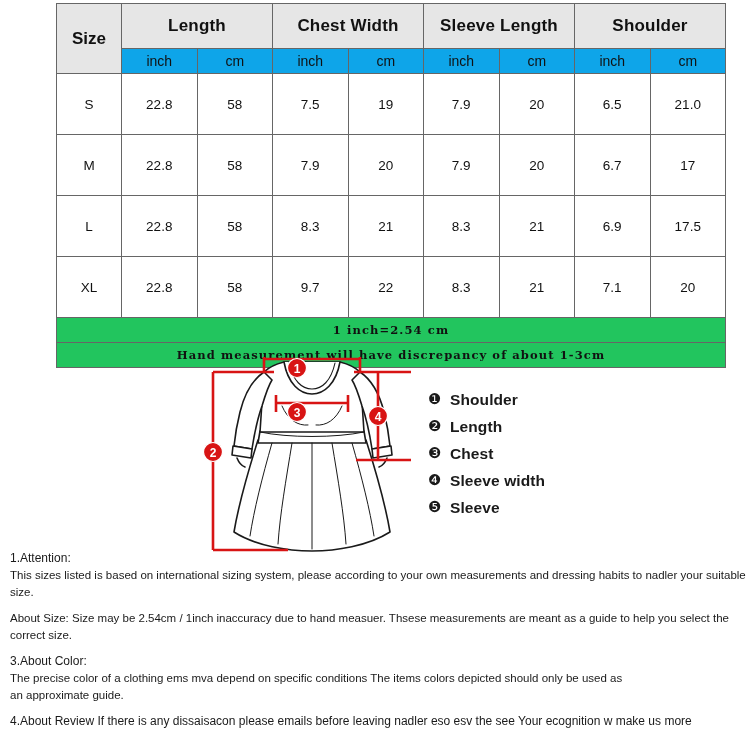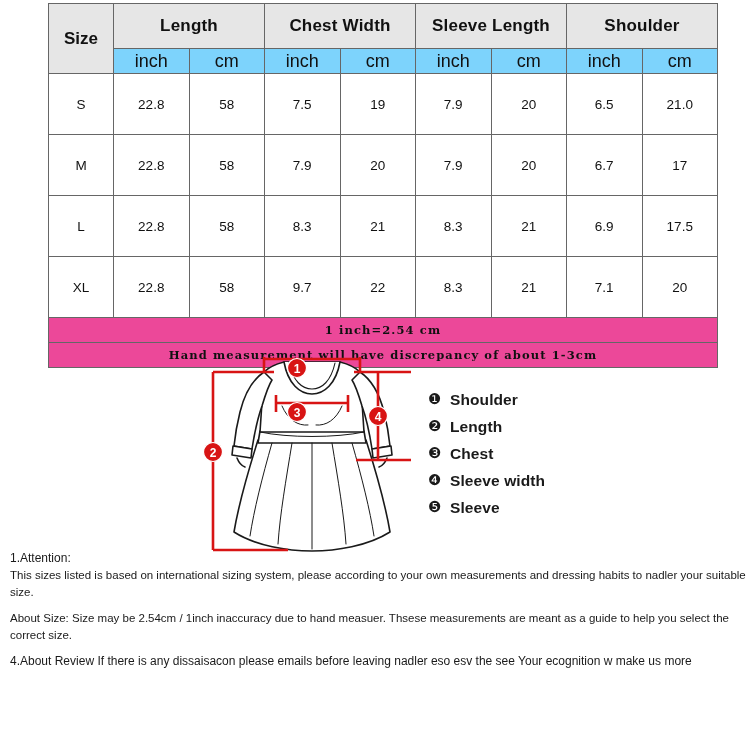--- a/index.html
+++ b/index.html
@@ -12,21 +12,21 @@
     height: 750px;
     position: relative;
     font-family: "Liberation Sans", sans-serif;
     color: #111111;
     overflow: hidden;
   }
 
   
   #size-table-wrap {
     position: absolute;
-    left: 48px;
+    left: 56px;
     top: 3px;
     width: 654px;
   }
   table.size-table {
     border-collapse: collapse;
     width: 654px;
     table-layout: fixed;
   }
   table.size-table th,
   table.size-table td {
@@ -41,34 +41,34 @@
     font-weight: bold;
     height: 42px;
     letter-spacing: 0.2px;
   }
   th.size-head {
     background: #e6e6e6;
     font-size: 17px;
     font-weight: bold;
   }
   th.unit-head {
-    background: #7dd3fc;
-    font-size: 18px;
+    background: #0ea5e9;
+    font-size: 14px;
     font-weight: normal;
     height: 22px;
   }
   td.data-cell {
     height: 58px;
     font-size: 13.5px;
     font-weight: normal;
     background: #ffffff;
   }
   td.note-cell {
     height: 22px;
-    background: #ec4899;
+    background: #22c55e;
     font-family: "DejaVu Serif", "Liberation Serif", serif;
     font-size: 11.5px;
     font-weight: bold;
     letter-spacing: 1.1px;
   }
 
   
   #diagram-area {
     position: absolute;
     left: 0;
@@ -321,16 +321,21 @@
 
 <div id="notes">
   <div class="note-block">
     <div class="note-heading">1.Attention:</div>
     <div class="note-line">This sizes listed is based on international sizing system, please according to your own measurements and dressing habits to nadler your suitable size.</div>
   </div>
   <div class="note-block">
     <div class="note-line">About Size: Size may be 2.54cm / 1inch inaccuracy due to hand measuer. Thsese measurements are meant as a guide to help you select the correct size.</div>
   </div>
   <div class="note-block">
+    <div class="note-heading">3.About Color:</div>
+    <div class="note-line">The precise color of a clothing ems mva depend on specific conditions The items colors depicted should only be used as</div>
+    <div class="note-line">an approximate guide.</div>
+  </div>
+  <div class="note-block">
     <div class="note-heading">4.About Review If there is any dissaisacon please emails before leaving nadler eso esv the see Your ecognition w make us more</div>
 
   </div>
 </div>
 
 </body></html>

